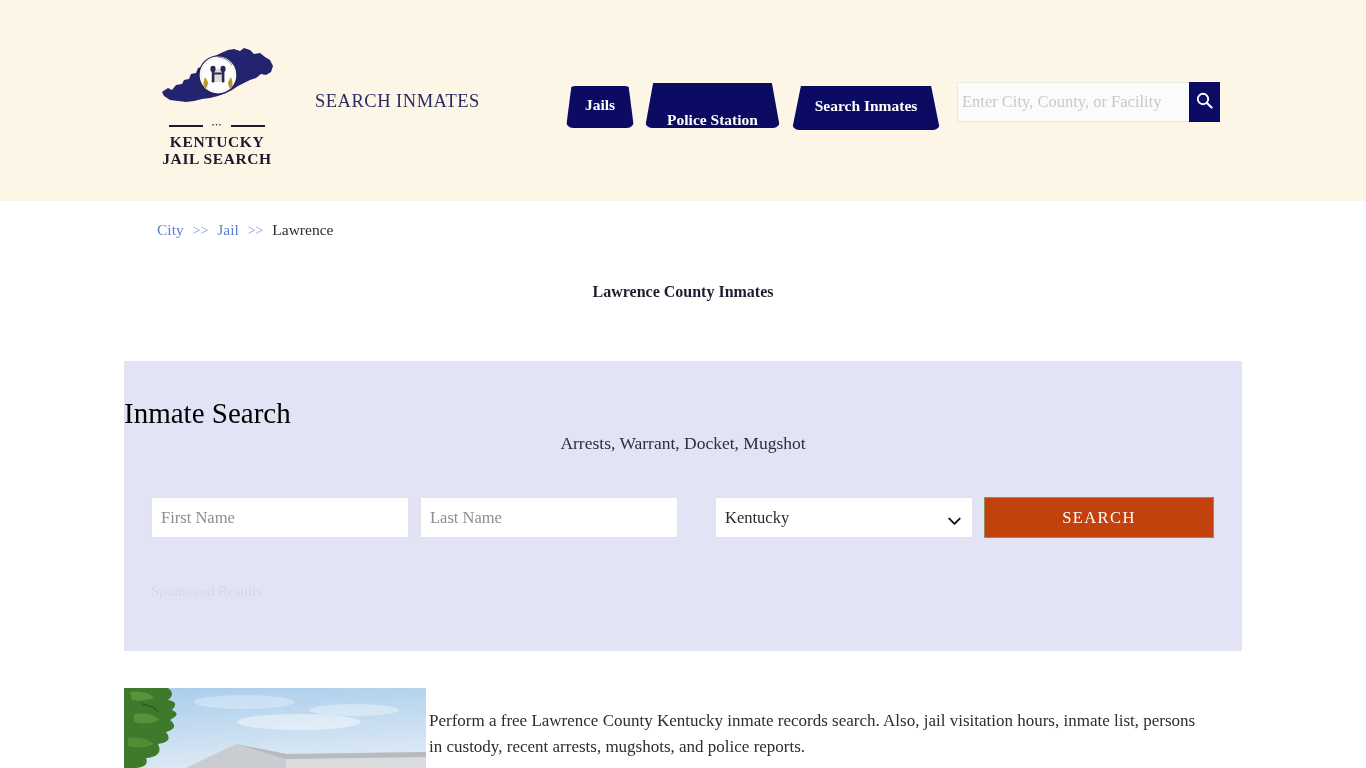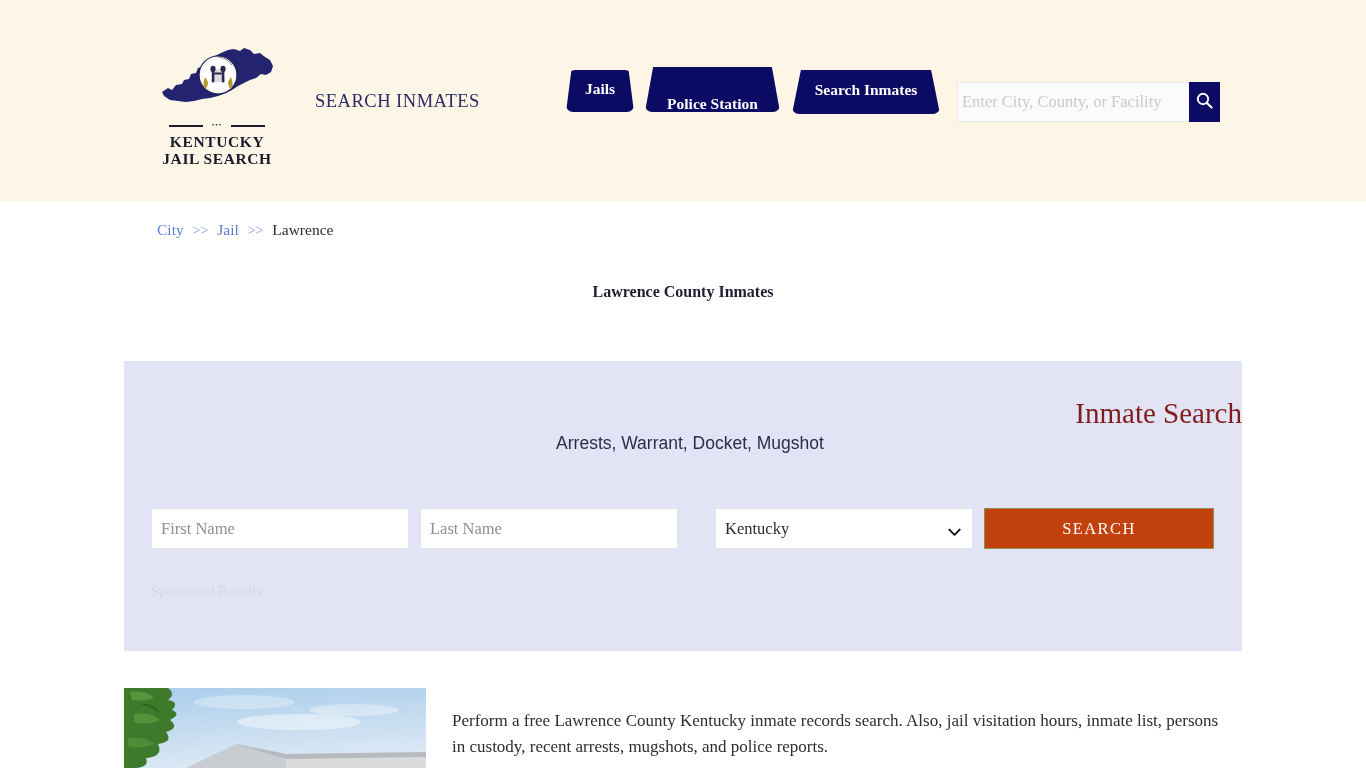--- a/index.html
+++ b/index.html
@@ -80,21 +80,21 @@
     font-size: 18.5px;
     letter-spacing: 0.5px;
     color: #2b2b63;
     font-family: "Liberation Serif", "DejaVu Serif", serif;
   }
 
   
   .nav {
     position: absolute;
     left: 566px;
-    top: 66px;
+    top: 82px;
     height: 60px;
     width: 390px;
   }
   .nav-btn {
     position: absolute;
     background: #0b0b63;
     color: #ffffff;
     font-family: "Liberation Serif", "DejaVu Serif", serif;
     font-weight: bold;
     font-size: 15.5px;
@@ -198,39 +198,38 @@
     left: 124px;
     top: 361px;
     width: 1118px;
     height: 290px;
     background: #e2e3f4;
   }
   .panel-title {
     position: absolute;
     left: 0; top: 36px;
     width: 1118px;
-    text-align: right;
+    text-align: left;
     font-size: 29px;
-    color: #7f1d1d;
+    color: #000000;
     font-family: "Liberation Serif", "DejaVu Serif", serif;
   }
   .panel-sub {
     position: absolute;
     left: 0; top: 72px;
     width: 1118px;
     text-align: center;
     font-size: 17.5px;
     color: #2d2d46;
-    font-family: Liberation Sans, sans-serif;
-    margin-left: 7px;
+    font-family: Liberation Serif, serif;
   }
   .form-row {
     position: absolute;
     left: 27px;
-    top: 147px;
+    top: 136px;
     width: 1063px;
     height: 41px;
   }
   .f-input {
     position: absolute;
     height: 41px;
     border: 1px solid #e3e3ec;
     background: #ffffff;
     font-family: "Liberation Serif", "DejaVu Serif", serif;
     font-size: 16.5px;
@@ -296,21 +295,21 @@
     left: 124px;
     top: 0px;
     width: 302px;
     height: 80px;
     overflow: hidden;
     background: #cfe2f2;
   }
   .thumb svg { display:block; }
   .content-text {
     position: absolute;
-    left: 452px;
+    left: 429px;
     top: 3px;
     width: 775px;
     font-size: 17px;
     line-height: 26px;
     color: #2d2d2d;
     font-family: "Liberation Serif", "DejaVu Serif", serif;
   }
 </style>
 </head>
 <body>

